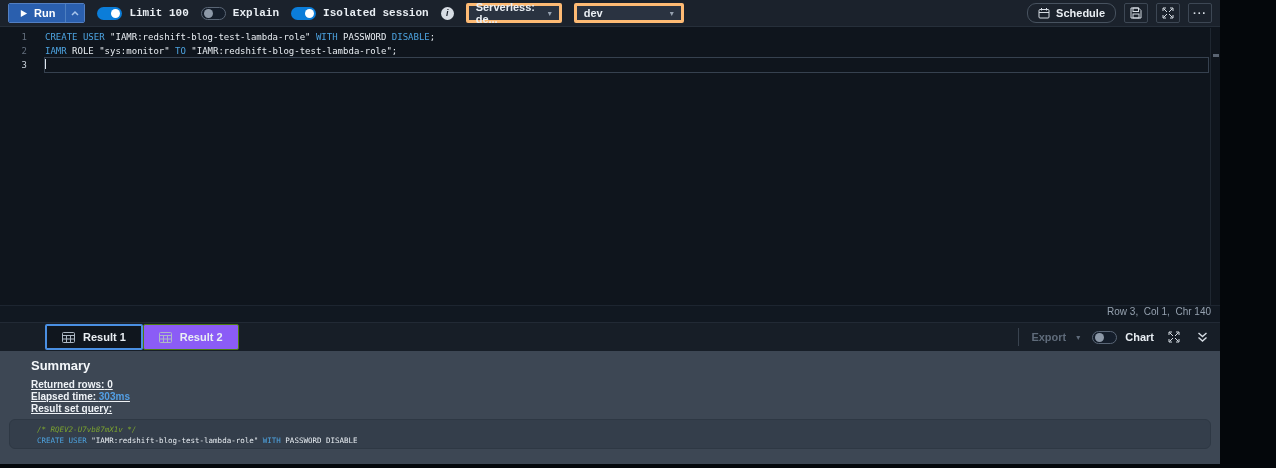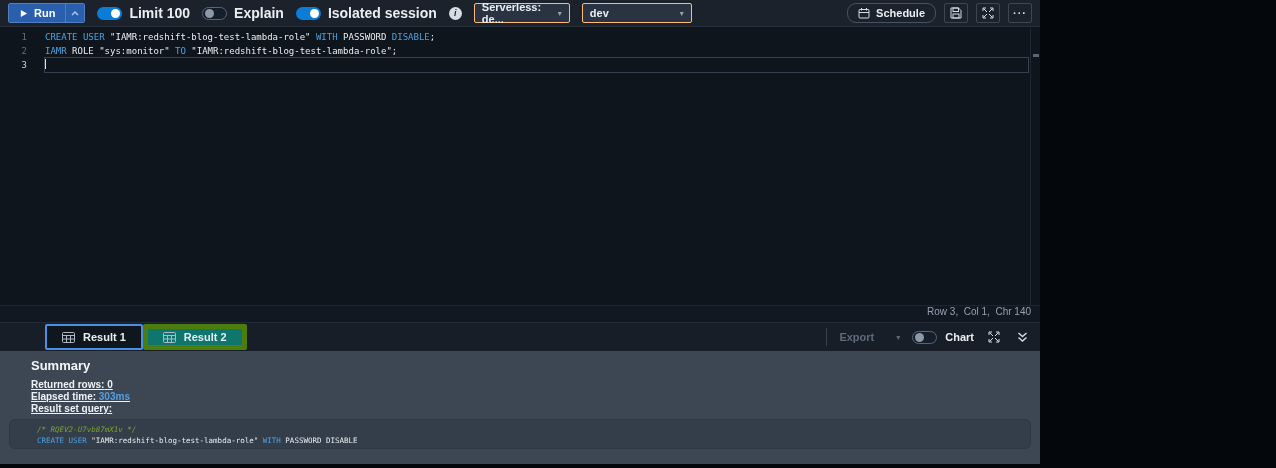--- a/index.html
+++ b/index.html
@@ -1,38 +1,38 @@
 <!DOCTYPE html>
 <html><head>
 <meta charset="utf-8">
 <style>
   * { margin:0; padding:0; box-sizing:border-box; }
   html,body { background:#04070b; }
   .app {
-    width:1040px; height:468px; overflow:hidden;
+    width:1220px; height:468px; overflow:hidden;
     display:flex; flex-direction:column;
     font-family:"Liberation Sans","DejaVu Sans",sans-serif;
     background:#0f151d;
   }
   
   .toolbar { height:26px; flex:0 0 26px; background:#1b222c; display:flex; align-items:center; justify-content:space-between; padding:0 8px; }
   .tb-left { display:flex; align-items:center; gap:12px; }
   .run-split { display:flex; height:20px; border-radius:2px; overflow:hidden; border:1px solid #527fc2; }
   .run-main { background:#2a5fae; color:#fff; font-size:11px; font-weight:700; display:flex; align-items:center; gap:6px; padding:0 10px; cursor:pointer; }
   .run-caret { background:#2a5fae; border-left:1px solid #4d7fc0; width:19px; display:flex; align-items:center; justify-content:center; cursor:pointer; }
   .tgroup { display:flex; align-items:center; gap:7px; }
   .toggle { width:25px; height:13px; border-radius:7px; position:relative; flex:0 0 auto; cursor:pointer; }
   .toggle.on { background:#0b7dd9; }
   .toggle.off { background:#151e2b; border:1px solid #5a6676; }
   .knob { position:absolute; top:2px; width:9px; height:9px; border-radius:50%; }
   .toggle.on .knob { right:2px; background:#fff; }
   .toggle.off .knob { left:2px; top:1px; background:#8d99a8; }
-  .tlabel { font-size:14px; font-weight:700; color:#e9eef3; }
+  .tlabel { font-size:11px; font-weight:700; color:#e9eef3;font-family:Liberation Mono, monospace; }
   .info { width:13px; height:13px; border-radius:50%; background:#d7dde4; color:#1b222c; font-size:9px; font-weight:700; font-style:italic; display:flex; align-items:center; justify-content:center; cursor:pointer; }
-  .dd { height:20px; background:#2a3341; border:1px solid #fdba74; border-radius:2px; display:flex; align-items:center; justify-content:space-between; padding:0 7px; font-size:11px; font-weight:700; color:#e9eef3; width:96px; cursor:pointer; }
+  .dd { height:20px; background:#2a3341; border:3px solid #fdba74; border-radius:2px; display:flex; align-items:center; justify-content:space-between; padding:0 7px; font-size:11px; font-weight:700; color:#e9eef3; width:96px; cursor:pointer; }
   .dd.wide { width:110px; }
   .caret-glyph { color:#97a2b0; font-size:8px; }
   .tb-right { display:flex; align-items:center; gap:8px; }
   .ghost-btn { height:20px; border:1px solid #47525f; border-radius:9px; display:flex; align-items:center; gap:6px; padding:0 10px; font-size:11px; font-weight:700; color:#e9eef3; cursor:pointer; }
   .iconbtn { height:20px; min-width:24px; border:1px solid #3d4754; border-radius:2px; display:flex; align-items:center; justify-content:center; color:#d6dce3; cursor:pointer; }
   .iconbtn.more { font-weight:700; font-size:11px; letter-spacing:1px; }
   
   .editor { flex:1 1 auto; background:#0f151d; border-top:1px solid #262f3a; padding-top:3px; position:relative; }
   .ed-row { display:flex; height:14px; align-items:center; }
   .gutter { width:36px; text-align:right; padding-right:9px; color:#636e7d; font-family:"DejaVu Sans Mono",monospace; font-size:9px; }
@@ -43,25 +43,25 @@
   .tok-kw { color:#4da3e0; }
   .tok-pl { color:#e8edf2; }
   .tok-cm { color:#7ba32f; font-style:italic; }
   .minimap-sep { position:absolute; right:9px; top:1px; bottom:0; width:1px; background:#1f2731; }
   .scroll-mark { position:absolute; right:1px; top:27px; width:6px; height:3px; background:#5a6472; }
   
   .statusbar { height:17px; flex:0 0 17px; background:#111821; border-top:1px solid #1d2530; display:flex; align-items:flex-start; justify-content:flex-end; padding-right:9px; color:#95a1af; font-size:10px; white-space:pre; }
   
   .tabbar { height:29px; flex:0 0 29px; background:#171e27; border-top:1px solid #222a35; display:flex; align-items:center; justify-content:space-between; padding:0 10px; }
   .tabs { display:flex; align-items:center;padding-left:35px; }
-  .tab { height:26px; display:flex; align-items:center; gap:8px; padding:0 15px; font-size:11px; font-weight:700; color:#e9eef3; border:5px solid #4d7c0f; background:#0f766e; border-radius:2px; cursor:pointer; }
+  .tab { height:26px; display:flex; align-items:center; gap:8px; padding:0 15px; font-size:11px; font-weight:700; color:#e9eef3; border:1px solid #4d7c0f; background:#8b5cf6; border-radius:2px; cursor:pointer; }
   .tab.active { border:2px solid #4a8fe2; background:#10161e; }
   .rc { display:flex; align-items:center; gap:12px; }
   .vsep { width:1px; height:18px; background:#39434f; }
-  .export { color:#5f6b7a; font-size:11px; font-weight:700; display:flex; align-items:center; gap:22px; cursor:pointer; }
+  .export { color:#5f6b7a; font-size:11px; font-weight:700; display:flex; align-items:center; gap:10px; cursor:pointer; }
   .chart-group { display:flex; align-items:center; gap:8px; }
   .chart-label { font-size:11px; font-weight:700; color:#e9eef3; }
   .rc .iconbtn { border:none; min-width:16px; }
   
   .bottom { height:113px; flex:0 0 113px; background:#3d4754; }
   .summary { padding:7px 6px 0 31px; }
   .summary h2 { font-size:13px; font-weight:700; color:#f4f7fa; margin-bottom:6px; }
   .sline { font-size:10px; font-weight:600; color:#eef2f6; line-height:12px; white-space:pre;text-decoration:underline; }
   .sline .blue { color:#539fe5; }
   .querybox { margin:4px 9px 0; height:30px; background:#343e4b; border:1px solid #2e3844; border-radius:6px; padding:4px 0 0 27px; font-family:"DejaVu Sans Mono",monospace; font-size:7.5px; line-height:11px; white-space:pre; }

